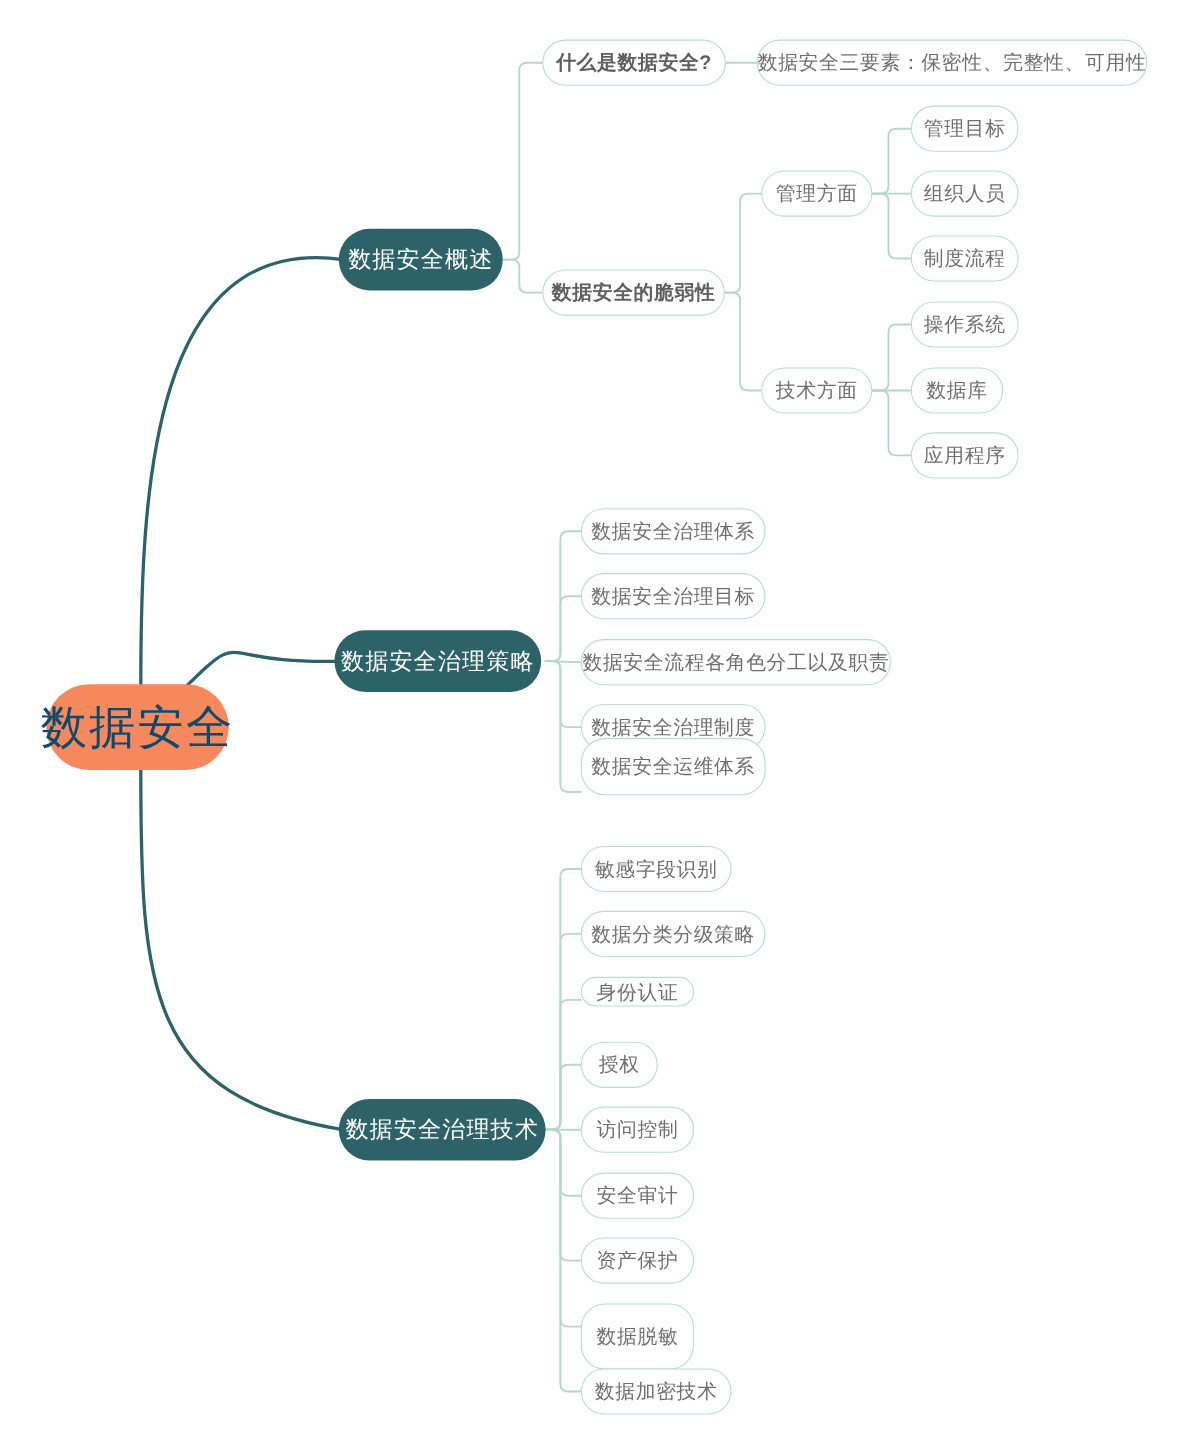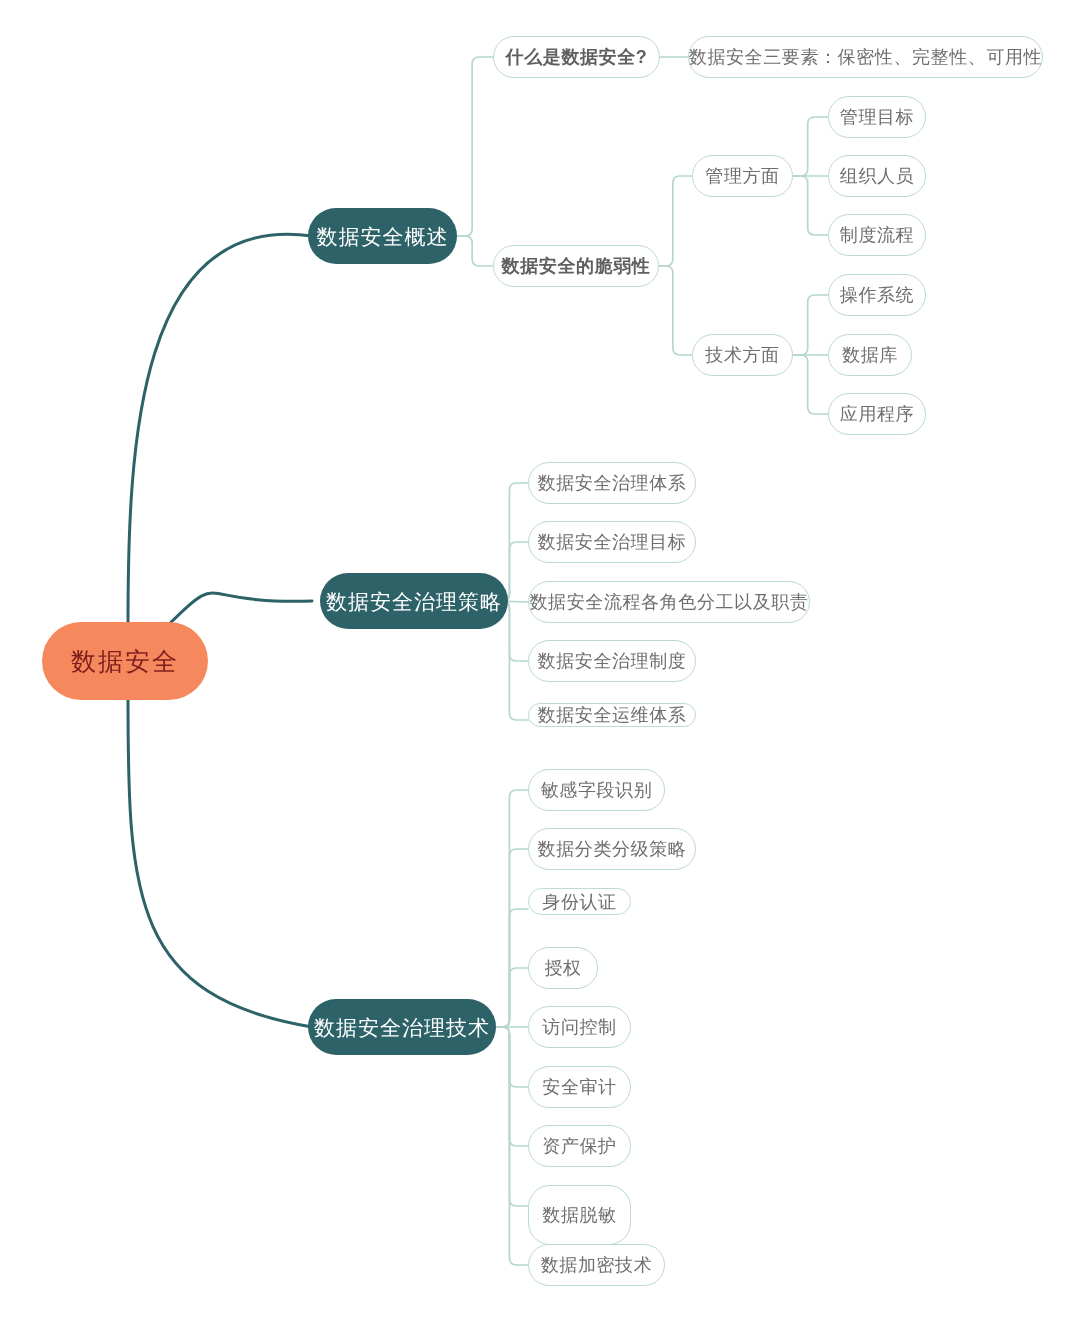--- a/index.html
+++ b/index.html
@@ -32,23 +32,23 @@
     display: flex;
     align-items: center;
     justify-content: center;
     white-space: nowrap;
     line-height: 1;
   }
 
   
   .node-root {
     background: #f5885c;
-    color: #7f1d1d;
+    color: #0c4a6e;
     border-radius: 42px;
-    font-size: 25px;
+    font-size: 42px;
     letter-spacing: 2px;
     font-weight: 400;
   }
 
   
   .node-l1 {
     background: #2d6268;
     color: #ffffff;
     border-radius: 30px;
     font-size: 21px;
@@ -140,36 +140,36 @@
       </div>
       <div class="node node-leaf" style="left: 828px; top: 274px; width: 98px; height: 42px;">
         <span>操作系统</span>
       </div>
       <div class="node node-leaf" style="left: 828px; top: 334px; width: 84px; height: 42px;">
         <span>数据库</span>
       </div>
       <div class="node node-leaf" style="left: 828px; top: 393px; width: 98px; height: 42px;">
         <span>应用程序</span>
       </div>
-      <div class="node node-l1" style="left: 320px; top: 573px; width: 188px; height: 56px;">
+      <div class="node node-l1" style="left: 304px; top: 573px; width: 188px; height: 56px; font-family: Liberation Serif, serif;">
         <span>数据安全治理策略</span>
       </div>
       <div class="node node-leaf" style="left: 528px; top: 462px; width: 168px; height: 42px; align-items: center;">
         <span>数据安全治理体系</span>
       </div>
       <div class="node node-leaf" style="left: 528px; top: 521px; width: 168px; height: 42px;">
         <span>数据安全治理目标</span>
       </div>
       <div class="node node-leaf" style="left: 528px; top: 581px; width: 282px; height: 42px;">
         <span>数据安全流程各角色分工以及职责</span>
       </div>
       <div class="node node-leaf" style="left: 528px; top: 640px; width: 168px; height: 42px;">
         <span>数据安全治理制度</span>
       </div>
-      <div class="node node-leaf" style="left: 528px; top: 703px; width: 168px; height: 24px;">
+      <div class="node node-leaf" style="left: 528px; top: 671px; width: 168px; height: 52px;">
         <span>数据安全运维体系</span>
       </div>
       <div class="node node-l1" style="left: 308px; top: 999px; width: 188px; height: 56px;">
         <span>数据安全治理技术</span>
       </div>
       <div class="node node-leaf" style="left: 528px; top: 769px; width: 137px; height: 42px;">
         <span>敏感字段识别</span>
       </div>
       <div class="node node-leaf" style="left: 528px; top: 828px; width: 168px; height: 42px;">
         <span>数据分类分级策略</span>

